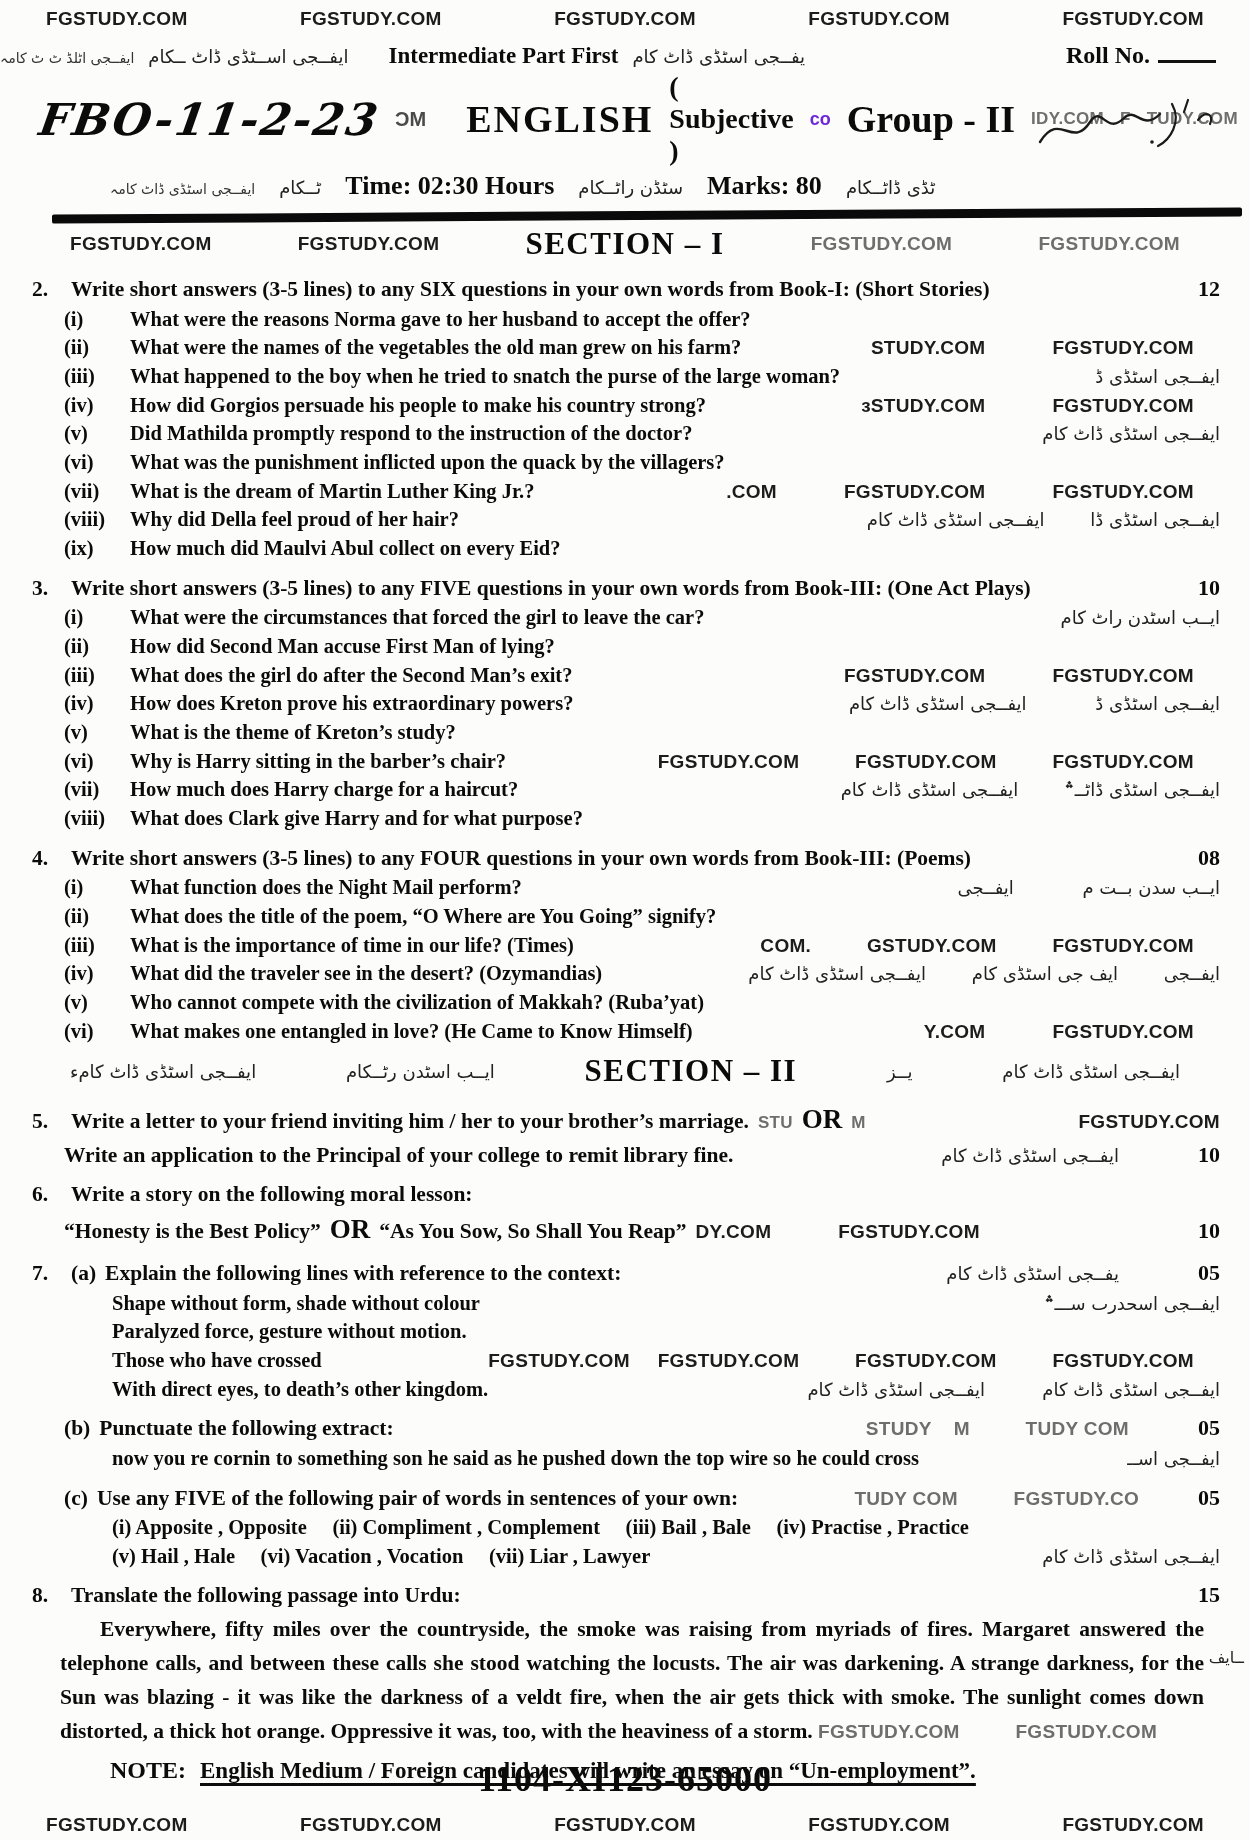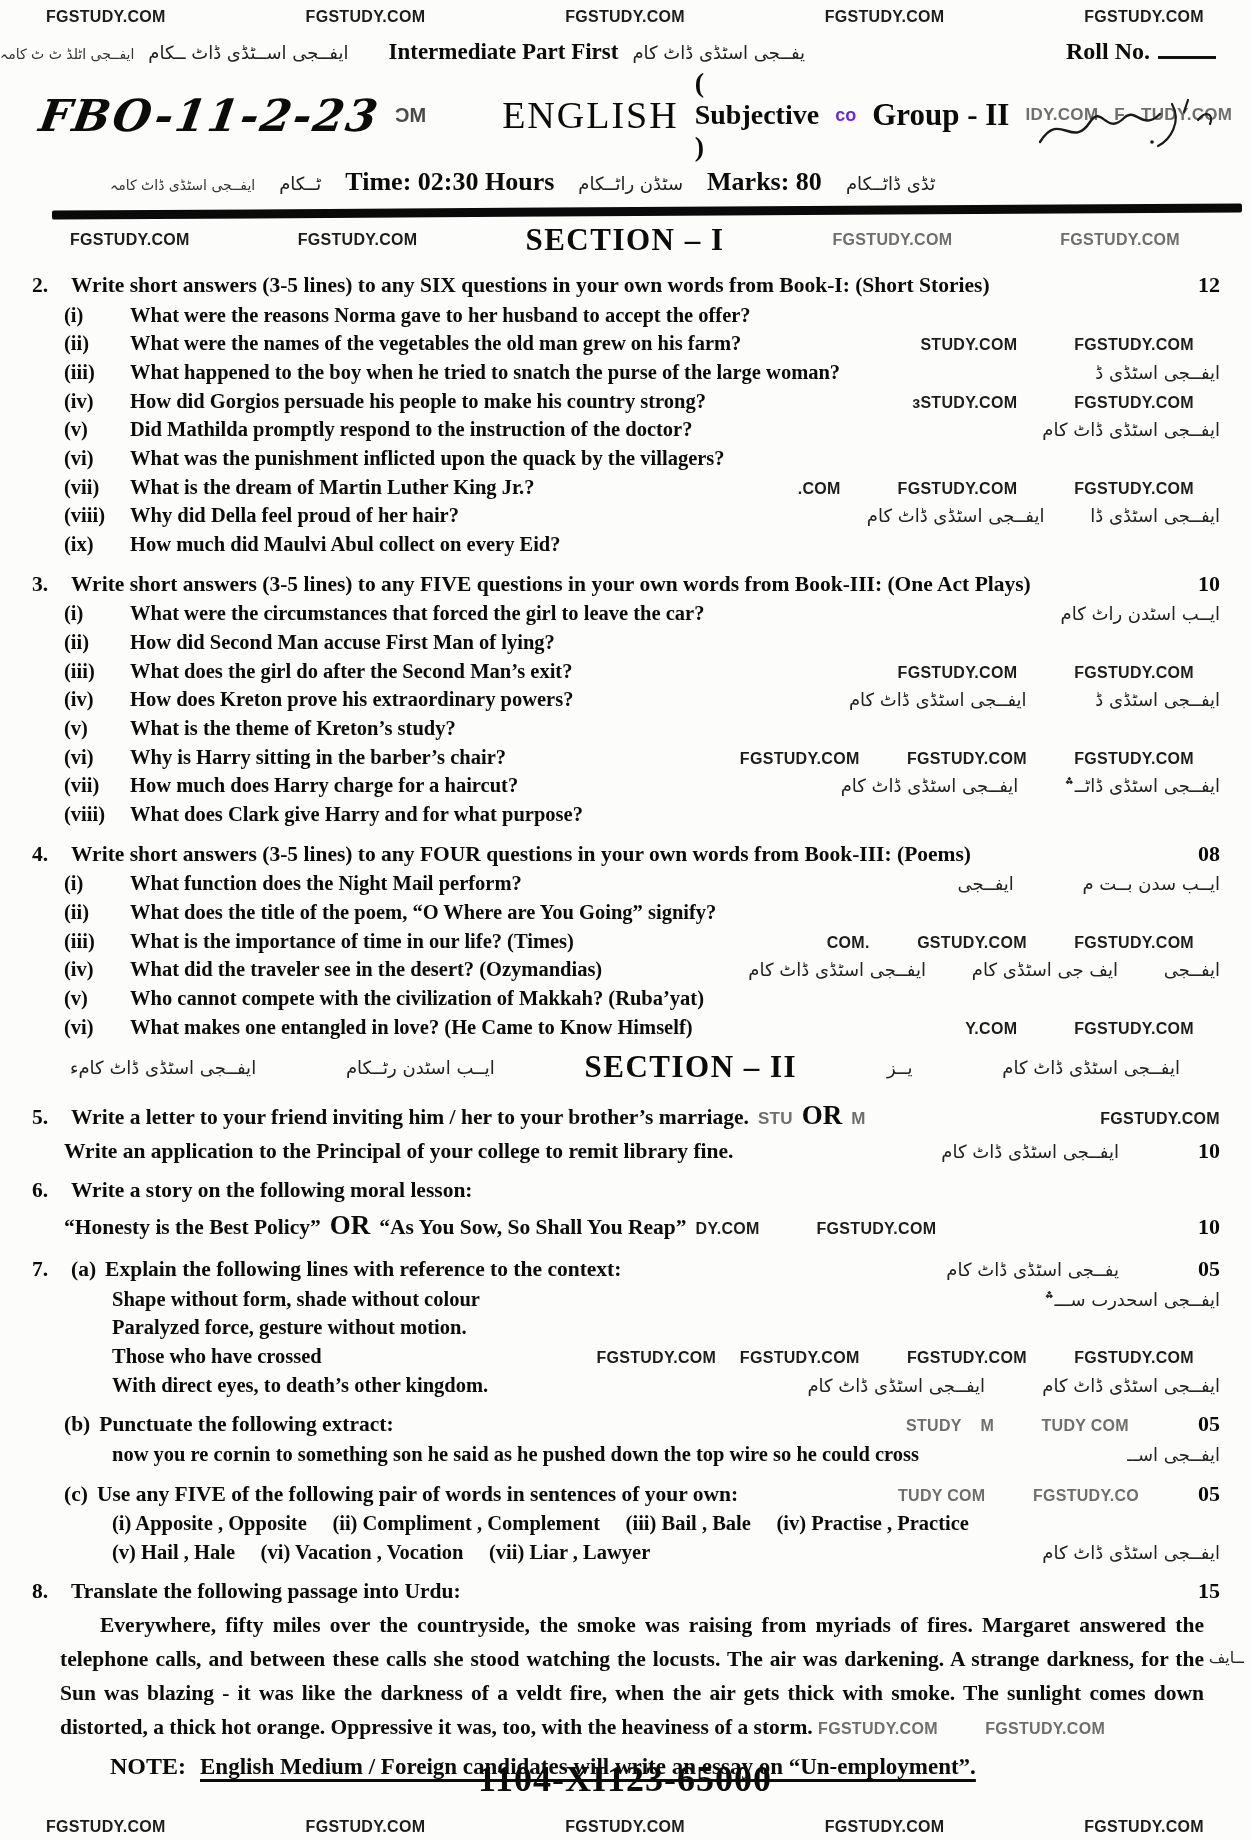--- a/index.html
+++ b/index.html
@@ -3,44 +3,44 @@
 <meta charset="utf-8">
 <style>
   * { margin:0; padding:0; box-sizing:border-box; }
   html,body { background:#e8e8e8; }
   .page {
     position:relative; width:1250px; height:1840px; margin:0 auto;
     background:#fcfcfa; color:#0b0b0b; overflow:hidden;
     font-family:"Liberation Serif", serif;
   }
   
-  .wm { font-family:"Liberation Sans", sans-serif; font-weight:700; font-size:16px;
+  .wm { font-family:"Liberation Sans", sans-serif; font-weight:700; font-size:19px;
         color:#1c1c1c; white-space:pre; letter-spacing:.3px; }
   .wm.faded { color:#6e6e6e; }
   .wm.sm { font-size:17px; }
   .urdu { font-family:"DejaVu Sans", sans-serif; font-size:18px; direction:rtl;
           color:#222; white-space:pre; }
   .wm-row { display:flex; justify-content:space-between; padding:8px 46px 2px 46px; }
   .wm-row-bottom { position:absolute; left:0; right:0; bottom:4px; display:flex;
                    justify-content:space-between; padding:0 46px; }
   
   .h-row1 { display:flex; align-items:baseline; gap:14px; padding:10px 34px 0 0; }
   .h-urdu-sm { font-size:14px; color:#333; }
   .h-level { font-size:23px; font-weight:700; margin-left:26px;text-align:center; }
   .h-roll { font-size:24px; font-weight:700; margin-left:auto; white-space:nowrap; }
   .h-roll .line { display:inline-block; width:58px; border-bottom:3px solid #111;
                   height:14px; margin-left:8px; }
   .h-row2 { display:flex; align-items:center; gap:16px; padding:2px 30px 0 40px; }
   .code-hand { font-family:"DejaVu Serif", serif; font-style:italic; font-weight:700;
                font-size:44px; transform:skewX(-9deg); letter-spacing:2px; white-space:nowrap; }
   .code-frag { font-family:"Liberation Sans", sans-serif; font-weight:700; font-size:20px; color:#4a4a4a; }
-  .h-subject { font-size:38px; font-weight:400; letter-spacing:2px; margin-left:60px; }
+  .h-subject { font-size:38px; font-weight:700; letter-spacing:2px; margin-left:24px; }
   .h-subjtype { font-size:28px; font-weight:700; }
   .h-co { font-size:18px; color:#6d28d9; font-family:"Liberation Sans",sans-serif; font-weight:700; }
-  .h-group { font-size:31px; font-weight:700; white-space:nowrap; }
+  .h-group { font-size:38px; font-weight:700; white-space:nowrap; }
   .h-row3 { display:flex; align-items:baseline; gap:24px; padding:4px 40px 0 110px; }
   .h-time, .h-marks { font-size:26px; font-weight:700; white-space:nowrap; }
   .header-rule { height:9px; background:#0a0a0a; margin:10px 8px 4px 52px;
                  transform:rotate(-.35deg); border-radius:2px; }
   .signature { position:absolute; top:92px; right:28px; }
   
   .section-row { display:flex; align-items:center; justify-content:space-between;
                  padding:2px 70px; }
   .section-title { font-size:31px; font-weight:700; letter-spacing:1.5px; white-space:nowrap; }
   

